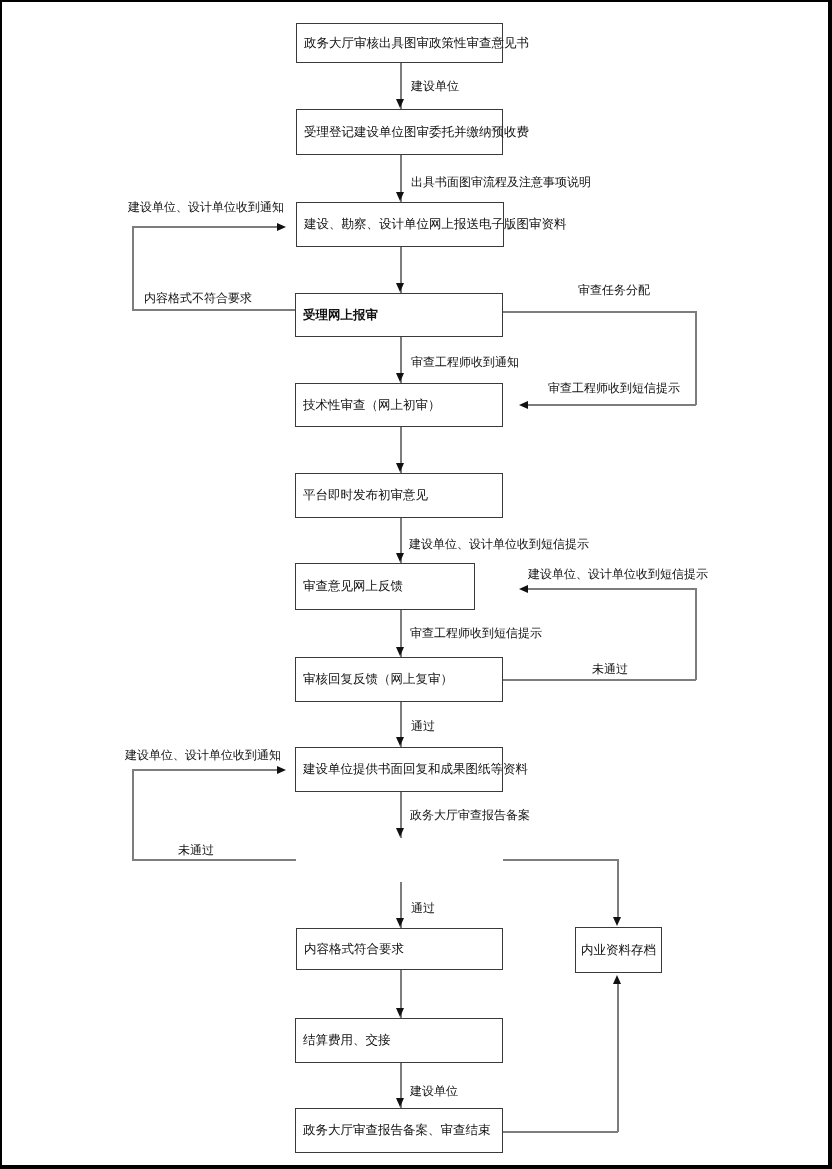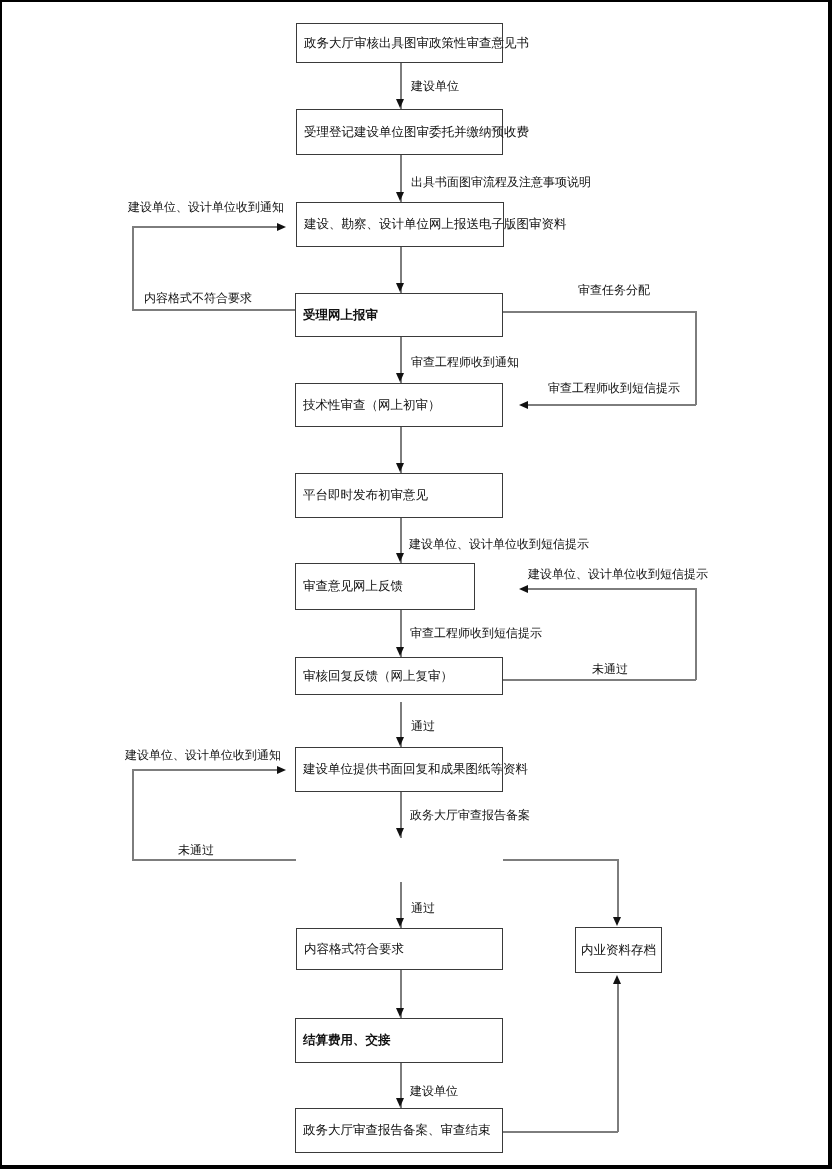--- a/index.html
+++ b/index.html
@@ -54,24 +54,24 @@
 <div class="page">
   <div class="frame"></div>
 
   <div class="box" style="left:296px;top:23px;width:207px;height:40px;">政务大厅审核出具图审政策性审查意见书</div>
   <div class="box" style="left:296px;top:109px;width:207px;height:46px;">受理登记建设单位图审委托并缴纳预收费</div>
   <div class="box" style="left:296px;top:202px;width:208px;height:45px;">建设、勘察、设计单位网上报送电子版图审资料</div>
   <div class="box" style="left:295px;top:293px;width:208px;height:44px;font-weight:bold;">受理网上报审</div>
   <div class="box" style="left:295px;top:383px;width:208px;height:44px;">技术性审查（网上初审）</div>
   <div class="box" style="left:295px;top:473px;width:208px;height:45px;">平台即时发布初审意见</div>
   <div class="box" style="left:295px;top:563px;width:180px;height:47px;">审查意见网上反馈</div>
-  <div class="box" style="left:295px;top:657px;width:208px;height:38px;">审核回复反馈（网上复审）</div>
+  <div class="box" style="left:295px;top:657px;width:208px;height:45px;">审核回复反馈（网上复审）</div>
   <div class="box" style="left:295px;top:747px;width:208px;height:45px;">建设单位提供书面回复和成果图纸等资料</div>
   <div class="box" style="left:296px;top:928px;width:207px;height:42px;">内容格式符合要求</div>
-  <div class="box" style="left:295px;top:1018px;width:208px;height:45px;font-weight:bold;">结算费用、交接</div>
+  <div class="box" style="left:295px;top:1018px;width:208px;height:45px;">结算费用、交接</div>
   <div class="box" style="left:295px;top:1108px;width:208px;height:45px;">政务大厅审查报告备案、审查结束</div>
 
   <div class="box" style="left:575px;top:927px;width:87px;height:46px;justify-content:center;padding-left:0;">内业资料存档</div>
 
   <div class="vline" style="left:400px;top:63px;height:46px;"></div>
   <div class="arr down" style="left:396px;top:99px;"></div>
   <div class="elabel" style="left:411px;top:79px;">建设单位</div>
 
   <div class="vline" style="left:400px;top:155px;height:47px;"></div>
   <div class="arr down" style="left:396px;top:192px;"></div>

